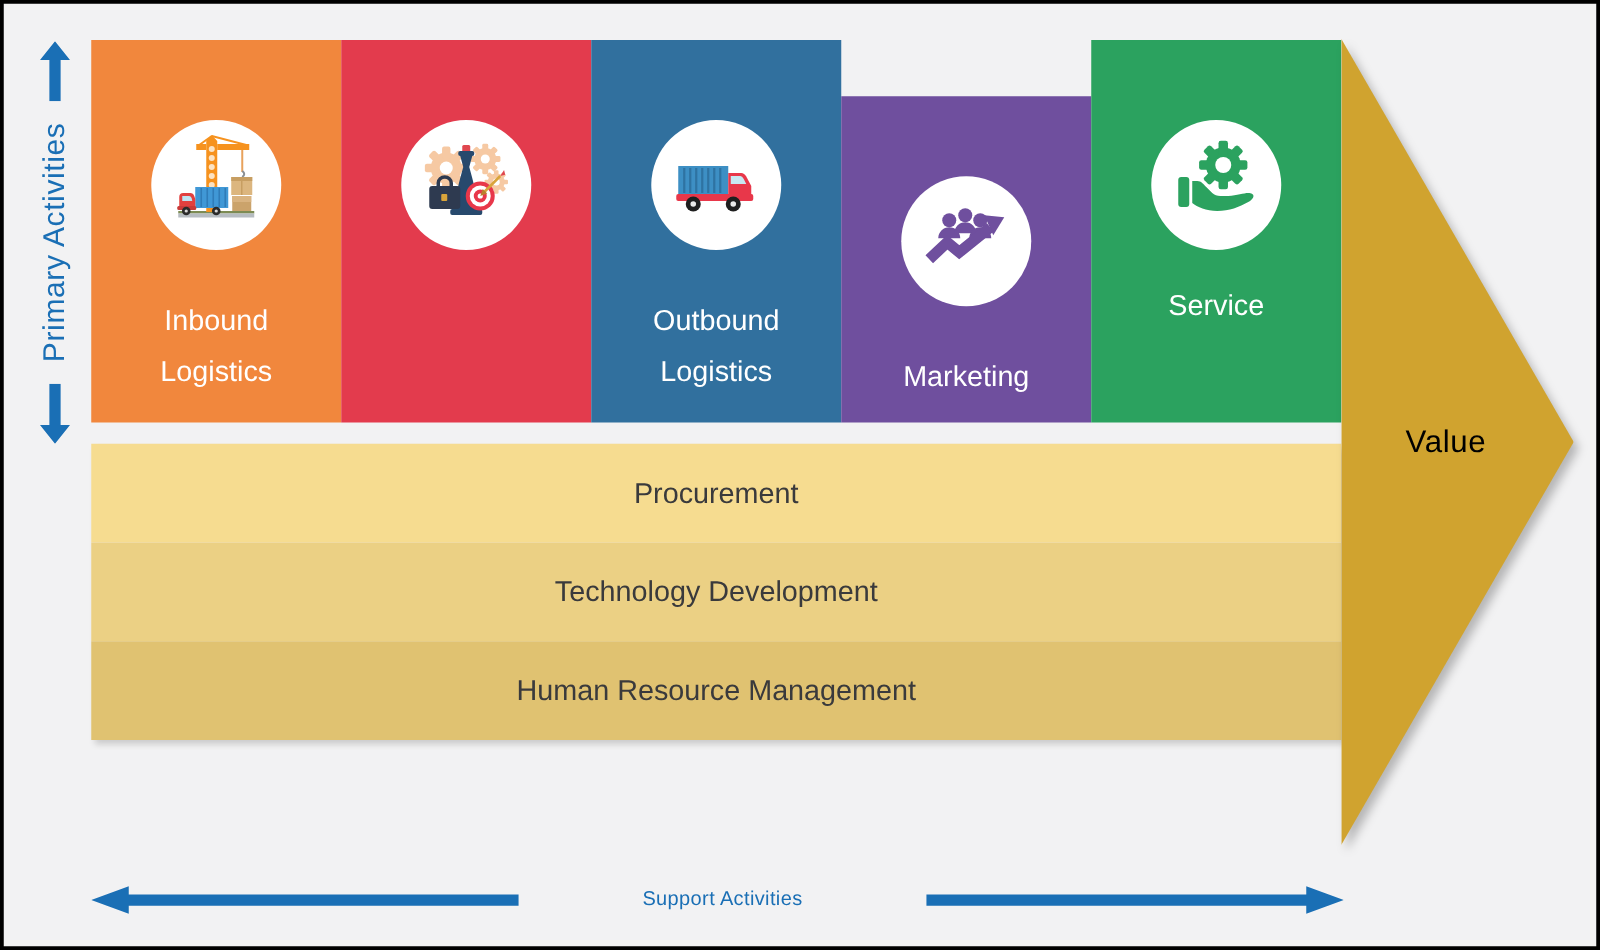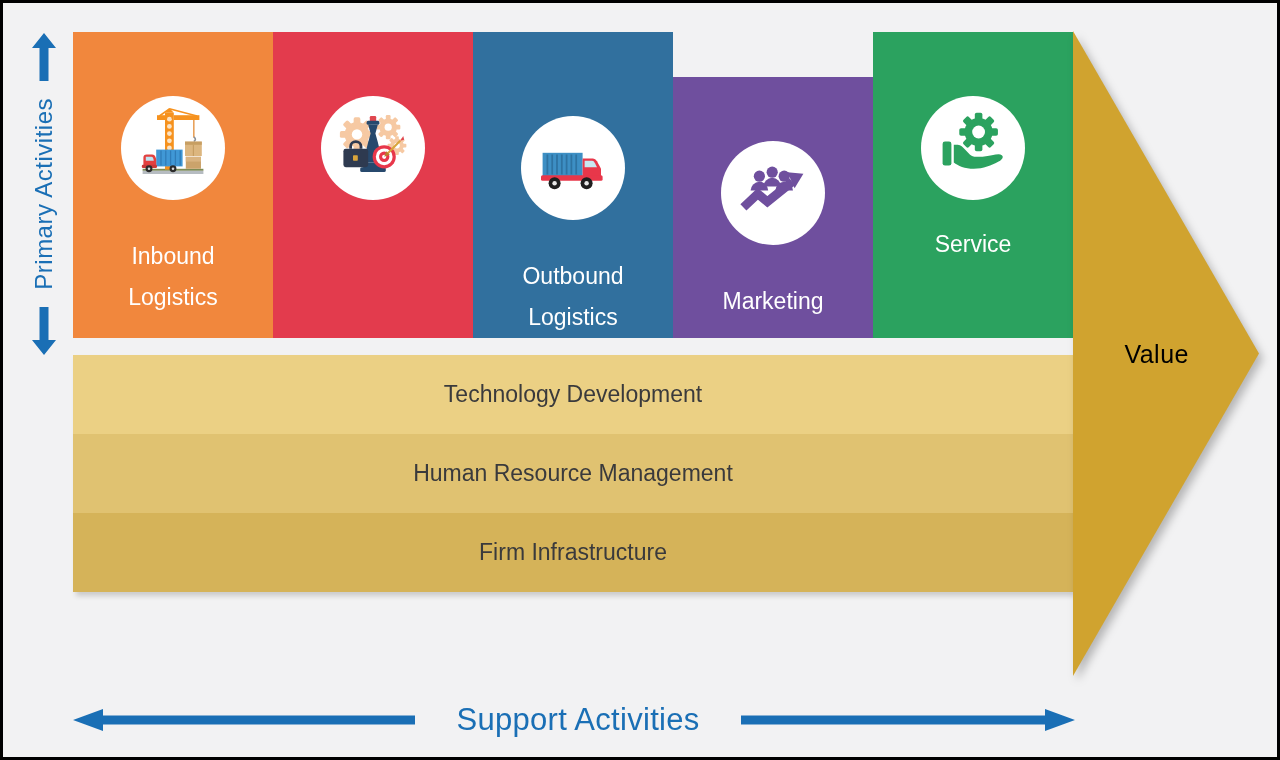--- a/index.html
+++ b/index.html
@@ -46,21 +46,21 @@
   }
   .value-text{
     position:absolute;left:45%;top:50%;transform:translate(-50%,-50%);
     font-size:25px;letter-spacing:.5px;
   }
   
   .support-axis{
     position:absolute;left:70px;top:703px;width:1002px;height:28px;
     display:flex;align-items:center;justify-content:space-between;
   }
-  .support-axis .h-label{font-size:31px;letter-spacing:.3px;}
+  .support-axis .h-label{font-size:16px;letter-spacing:.3px;}
   svg{display:block;}
   .defs-holder{position:absolute;width:0;height:0;overflow:hidden;}
 </style>
 </head>
 <body>
 
 <svg class="defs-holder" aria-hidden="true">
   <defs>
     <g id="gear10">
       <circle cx="0" cy="0" r="10"></circle>
@@ -152,21 +152,21 @@
           <circle cx="64" cy="61" r="10.5" fill="#fff"></circle>
           <circle cx="64" cy="61" r="6.5" fill="#e8374a"></circle>
           <circle cx="64" cy="61" r="2.6" fill="#fff"></circle>
           <line x1="84" y1="41" x2="67" y2="58" stroke="#d9a43b" stroke-width="2.6"></line>
           <polygon points="64,61 71,58.5 66.5,54" fill="#b97f2e"></polygon>
           <path d="M84,41 l5,-1.2 -1.2,-4.8 -3.8,6" fill="#e0474f"></path>
         </svg>
       </div>
     </div>
 
-    <div class="col" style="background: rgb(49, 112, 158); justify-content: flex-end;">
+    <div class="col" style="background: rgb(49, 112, 158);">
       <div class="icon-circle">
         <svg width="80" height="80" viewBox="0 0 100 100">
           <rect x="12" y="31" width="50" height="29" fill="#3d8fc4"></rect>
           <path d="M18,33 V58 M24,33 V58 M30,33 V58 M36,33 V58 M42,33 V58 M48,33 V58 M54,33 V58" stroke="#2e73a2" stroke-width="2.2"></path>
           <path d="M62,38 L75,38 Q78,38 80,41.5 L85,51 L85,60 L62,60 Z" fill="#e8374a"></path>
           <path d="M64.5,41 L74,41 Q76,41 77.5,44 L80,49 L64.5,49 Z" fill="#c8e8f2"></path>
           <rect x="10" y="59" width="77" height="7" rx="2" fill="#e8374a"></rect>
           <circle cx="27" cy="69" r="7.5" fill="#1f1f1f"></circle>
             <circle cx="27" cy="69" r="2.8" fill="#e9e9e9"></circle>
           <circle cx="67" cy="69" r="7.5" fill="#1f1f1f"></circle>
@@ -212,28 +212,28 @@
       </div>
       <div class="col-label" style="color: rgb(255, 255, 255); margin-top: 24px;">
         <div>Service</div>
         <div></div>
       </div>
     </div>
 
   </div>
 
   <div class="bands">
+    <div class="band" style="background: rgb(246, 220, 144);">
+      <span style="color: rgb(58, 58, 60);">Procurement</span>
+    </div>
     <div class="band" style="background: rgb(235, 208, 132);">
       <span style="color: rgb(58, 58, 60);">Technology Development</span>
     </div>
     <div class="band" style="background: rgb(224, 194, 113);">
       <span style="color: rgb(58, 58, 60); text-align: center;">Human Resource Management</span>
-    </div>
-    <div class="band" style="background: rgb(213, 179, 89);">
-      <span style="color: rgb(58, 58, 60);">Firm Infrastructure</span>
     </div>
   </div>
 
   <div class="value-wrap">
     <div class="value-tri" style="background: rgb(208, 163, 47);">
       <span class="value-text" style="color: #000000;">Value</span>
     </div>
   </div>
 
   <div class="support-axis">

